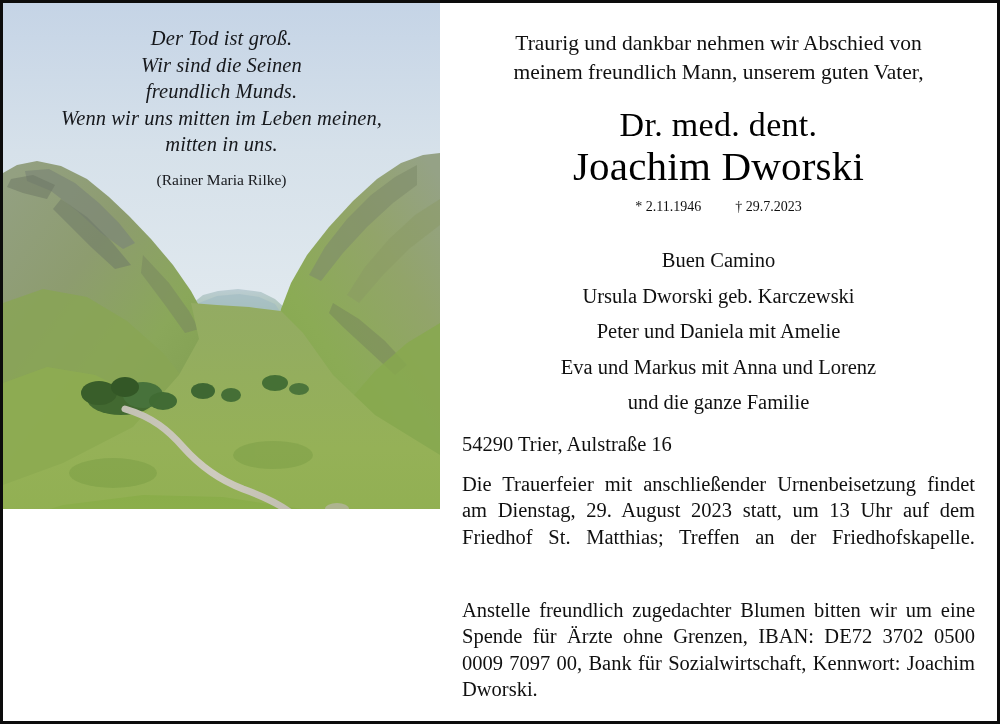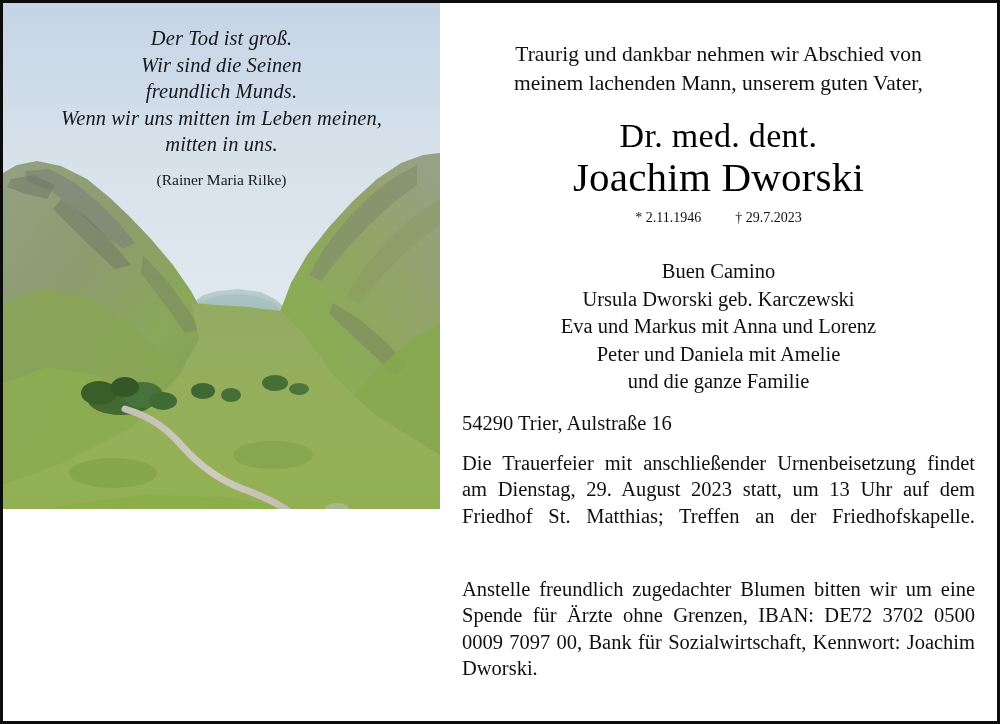--- a/index.html
+++ b/index.html
@@ -69,21 +69,21 @@
 
   
   .text-panel {
     position: absolute;
     left: 437px;
     top: 0;
     width: 557px;
     height: 506px;
     background: #ffffff;
     box-sizing: border-box;
-    padding: 15px 22px 0 22px;
+    padding: 4px 22px 0 22px;
     color: #101010;
   }
 
   .intro {
     text-align: center;
     font-size: 21.5px;
     line-height: 29px;
     margin-top: 22px;
     color: #101010;
   }
@@ -114,21 +114,21 @@
   }
   .dates-line .sep { display: inline-block; width: 34px; }
 
   .family {
     text-align: center;
     font-size: 20.5px;
     line-height: 27.5px;
     margin-top: 26px;
     color: #101010;
   }
-  .family div { white-space: nowrap; }
+  .family div { white-space: nowrap; margin-top: 8px; }
 
   .address {
     font-size: 20.5px;
     line-height: 27px;
     margin-top: 14px;
     text-align: left;
     color: #101010;
   }
 
   .para {
@@ -340,36 +340,36 @@
       <div class="poem-line">Wenn wir uns mitten im Leben meinen,</div>
       <div class="poem-line">mitten in uns.</div>
       <div class="poem-author">(Rainer Maria Rilke)</div>
     </div>
   </div>
 
   <div class="text-panel">
 
     <div class="intro">
       <div>Traurig und dankbar nehmen wir Abschied von</div>
-      <div>meinem lachenden Mann, unserem guten Vater,</div>
+      <div>meinem freundlich Mann, unserem guten Vater,</div>
     </div>
 
     <div class="name-group">
       <div class="title-line">Dr. med. dent.</div>
       <div class="name-line">Joachim Dworski</div>
       <div class="dates-line">
         <span>* 2.11.1946</span><span class="sep"></span><span>† 29.7.2023</span>
       </div>
     </div>
 
     <div class="family">
       <div>Buen Camino</div>
       <div>Ursula Dworski geb. Karczewski</div>
+      <div>Peter und Daniela mit Amelie</div>
       <div>Eva und Markus mit Anna und Lorenz</div>
-      <div>Peter und Daniela mit Amelie</div>
       <div>und die ganze Familie</div>
     </div>
 
     <div class="address para-nojust">54290 Trier, Aulstraße 16</div>
 
     <div class="para">Die Trauerfeier mit anschließender Urnen­beisetzung findet am Dienstag, 29. August 2023 statt, um 13 Uhr auf dem Friedhof St. Matthias; Treffen an der Friedhofskapelle.</div>
 
     <div class="para last">Anstelle freundlich zugedachter Blumen bitten wir um eine Spende für Ärzte ohne Grenzen, IBAN: DE72 3702 0500 0009 7097 00, Bank für Sozialwirtschaft, Kennwort: Joachim Dworski.</div>
 
   </div>

